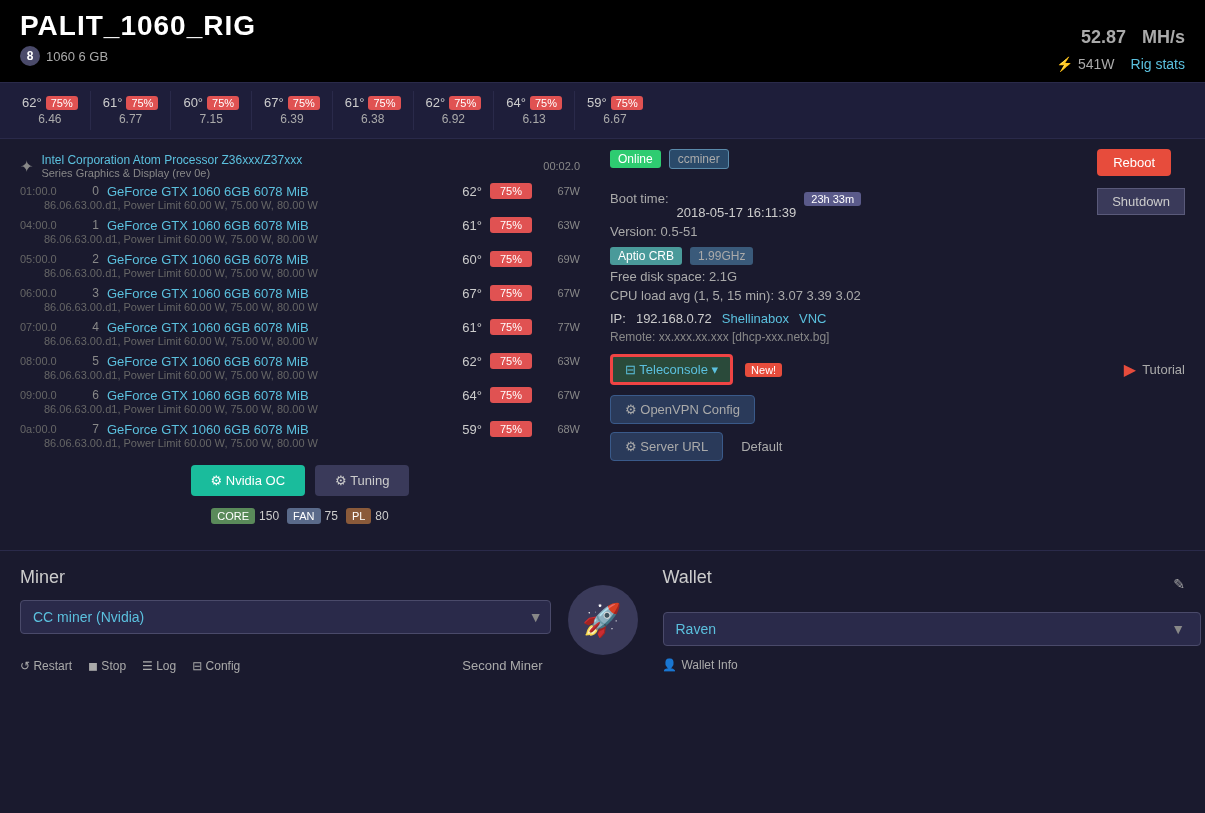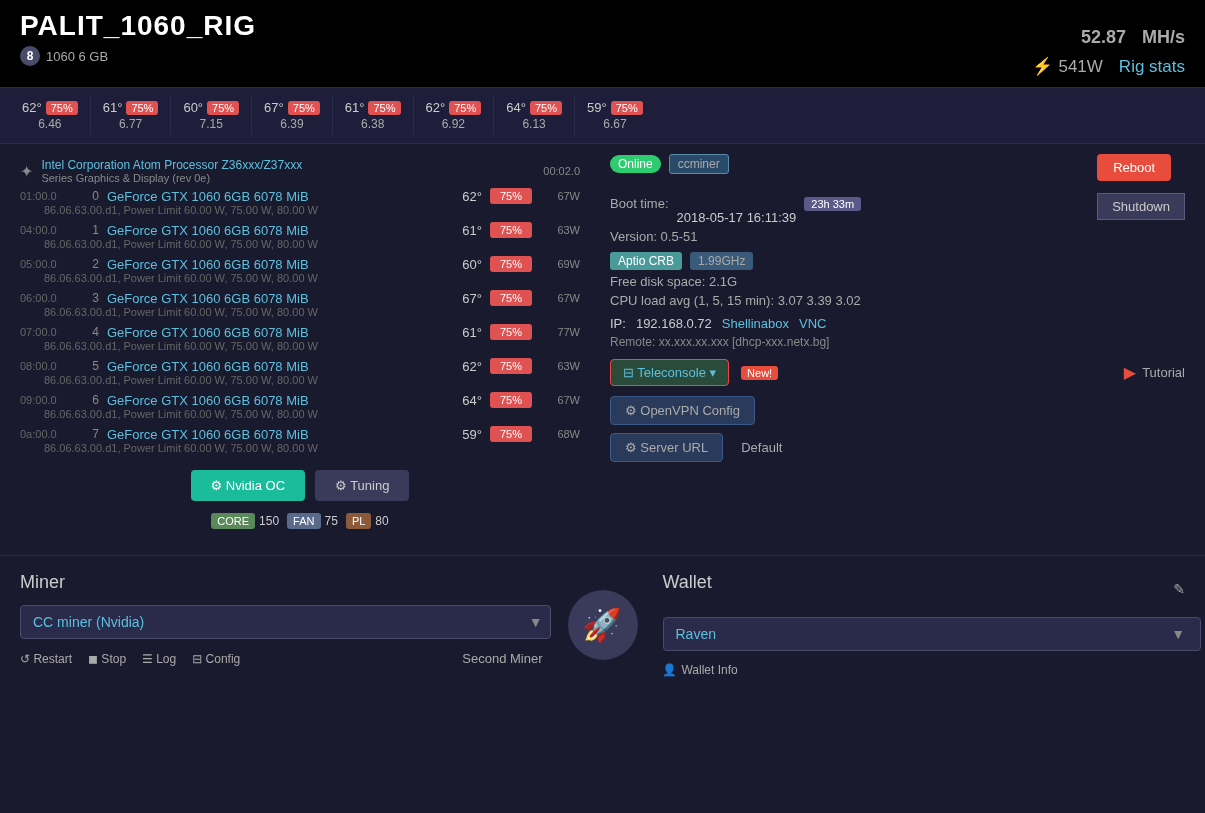--- a/index.html
+++ b/index.html
@@ -61,21 +61,21 @@
     .hashrate span {
       font-size: 18px;
       color: #aaa;
     }
     .header-stats {
       display: flex;
       gap: 16px;
       justify-content: flex-end;
       margin-top: 4px;
       color: #aaa;
-      font-size: 17px;
+      font-size: 14px;
     }
     .header-stats span {
       display: flex;
       align-items: center;
       gap: 4px;
     }
 
     
     .gpu-cards {
       background: #1e1e3a;
@@ -261,21 +261,21 @@
     .status-row {
       display: flex;
       align-items: center;
       gap: 8px;
       margin-bottom: 8px;
     }
     .badge-online {
       background: #2ecc71;
       color: #fff;
       padding: 2px 8px;
-      border-radius: 9px;
+      border-radius: 3px;
       font-size: 12px;
     }
     .badge-miner {
       background: #2a4a6a;
       border: 1px solid #5a8aaa;
       color: #aaa;
       padding: 2px 8px;
       border-radius: 3px;
       font-size: 12px;
     }
@@ -357,21 +357,21 @@
     .remote-row { color: #888; font-size: 12px; margin-bottom: 10px; }
 
     .teleconsole-row {
       display: flex;
       align-items: center;
       gap: 12px;
       margin-bottom: 10px;
     }
     .btn-teleconsole {
       background: #2a4a3a;
-      border: 1px solid #ef4444;
+      border: 3px solid #ef4444;
       color: #5bc0de;
       padding: 5px 12px;
       border-radius: 4px;
       cursor: pointer;
       font-size: 13px;
       display: flex;
       align-items: center;
       gap: 4px;
     }
     .badge-new {
@@ -479,21 +479,21 @@
       background: #3a3a5a;
       display: flex;
       align-items: center;
       justify-content: center;
       font-size: 32px;
     }
 
     .miner-actions {
       display: flex;
       gap: 16px;
-      margin-top: 12px;
+      margin-top: 24px;
       align-items: center;
     }
     .action-btn {
       background: none;
       border: none;
       color: #aaa;
       cursor: pointer;
       font-size: 12px;
       display: flex;
       align-items: center;

